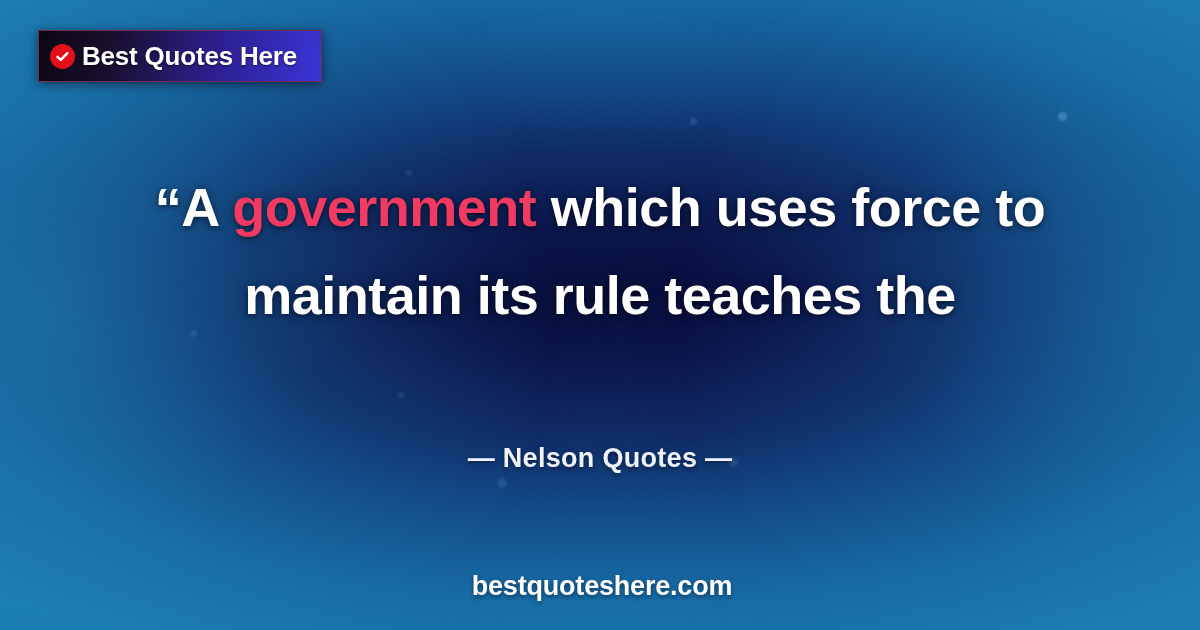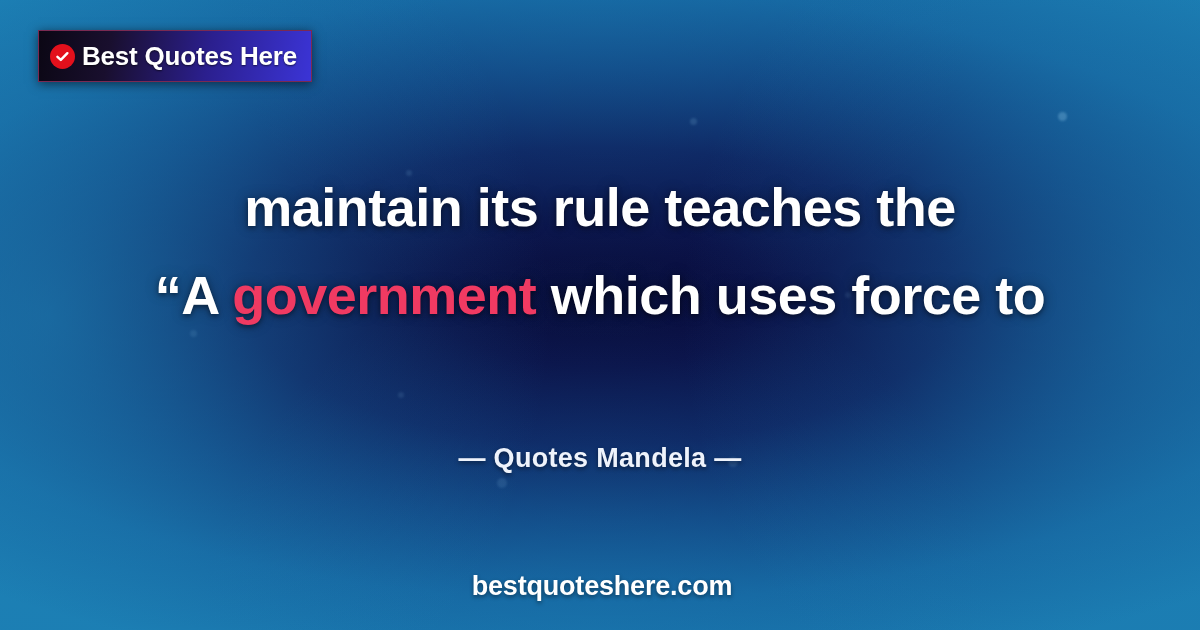--- a/index.html
+++ b/index.html
@@ -53,21 +53,21 @@
 
   
   #brand-badge {
     position: absolute;
     left: 38px;
     top: 30px;
     height: 52px;
     display: flex;
     align-items: center;
     gap: 7px;
-    padding: 0 14px 0 11px;
+    padding: 0 24px 0 11px;
     background: linear-gradient(100deg, #0b0714 0%, #190f2e 26%, #2b1f8e 62%, #3b34d6 100%);
     border: 1px solid #7a2a52;
     box-shadow: 0 2px 10px rgba(0,0,0,0.55);
   }
 
   #check-icon {
     width: 25px;
     height: 25px;
     border-radius: 50%;
     background: #e3101c;
@@ -157,23 +157,23 @@
   <div id="brand-badge">
     <span id="check-icon">
       <svg width="15" height="15" viewBox="0 0 16 16" aria-hidden="true">
         <path d="M2.6 8.3 L6.2 11.7 L13.2 4.5" fill="none" stroke="#ffffff" stroke-width="2.6" stroke-linecap="round" stroke-linejoin="round"></path>
       </svg>
     </span>
     <span id="brand-label">Best Quotes Here</span>
   </div>
 
   <div id="quote-block">
-    <div class="quote-line">maintain its rule teaches the</div>
     <div class="quote-line">
       <span>“A </span><span class="highlight">government</span><span> which uses force to</span>
     </div>
+    <div class="quote-line">maintain its rule teaches the</div>
   </div>
 
-  <div id="attribution">— Quotes Mandela —</div>
+  <div id="attribution">— Nelson Quotes —</div>
 
   <div id="footer-url">bestquoteshere.com</div>
 
 </div>
 
 </body></html>

